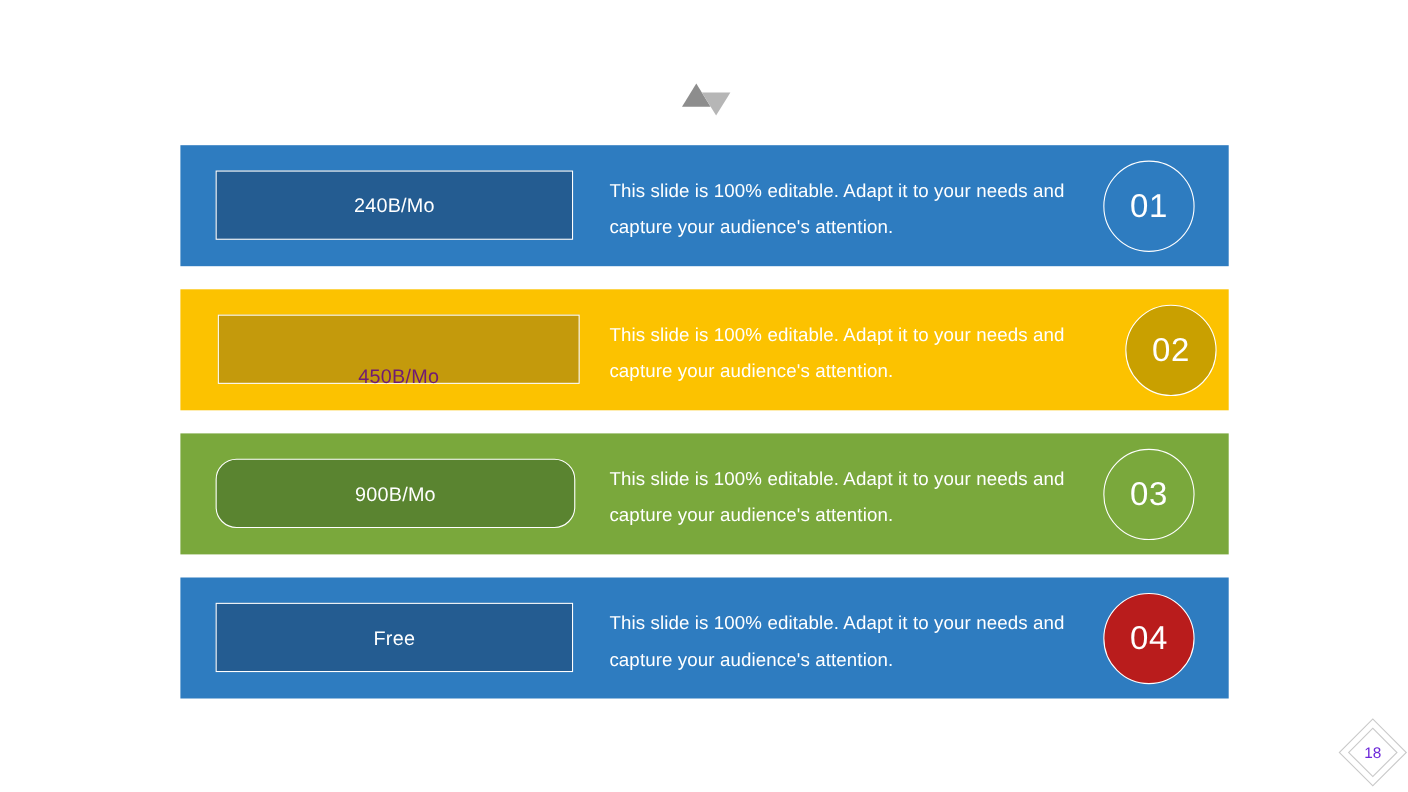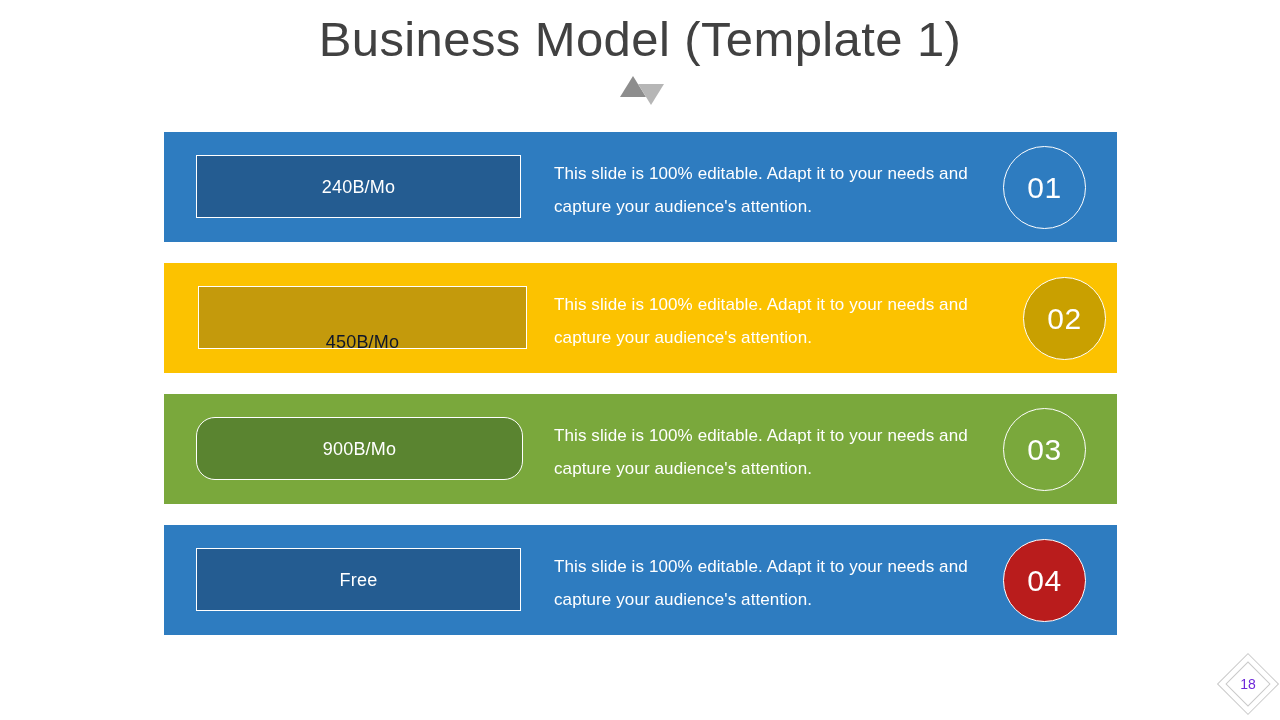--- a/index.html
+++ b/index.html
@@ -169,44 +169,41 @@
     color: #6d28d9;
     font-size: 14px;
     line-height: 16px;
   }
 </style>
 </head>
 <body style="background: rgb(255, 255, 255);">
 
 <div class="slide" style="background: rgb(255, 255, 255);">
 
-  <div class="title-block">
-    <h1 class="slide-title" style="color: rgb(65, 65, 65);">Business Model (Template 1)</h1>
-  </div>
 
   <div class="tri-group">
     <div class="tri-up" style="border-bottom-color: rgb(141, 141, 141);"></div>
     <div class="tri-down" style="border-top-color: rgb(182, 182, 182);"></div>
   </div>
 
   <div class="rows">
 
     <div class="row row--blue" style="background: rgb(46, 124, 192);">
       <div class="price-box" style="background: rgb(36, 92, 145);">
         <span class="price-label" style="color: rgb(255, 255, 255);">240B/Mo</span>
       </div>
       <div class="row-desc" style="color: rgb(255, 255, 255);">This slide is 100% editable. Adapt it to your needs and capture your audience's attention.</div>
       <div class="num-circle" style="background: rgb(46, 124, 192);">
         <span class="num-label" style="color: rgb(255, 255, 255);">01</span>
       </div>
     </div>
 
     <div class="row row--yellow" style="background: rgb(252, 194, 0);">
       <div class="price-box" style="background: rgb(196, 154, 12);">
-        <span class="price-label" style="color: #0f172a; margin-top: 48px;">450B/Mo</span>
+        <span class="price-label" style="color: #701a75; margin-top: 48px;">450B/Mo</span>
       </div>
       <div class="row-desc" style="color: rgb(255, 255, 255);">This slide is 100% editable. Adapt it to your needs and capture your audience's attention.</div>
       <div class="num-circle" style="background: rgb(201, 160, 0);">
         <span class="num-label" style="color: rgb(255, 255, 255);">02</span>
       </div>
     </div>
 
     <div class="row row--green" style="background: rgb(122, 168, 60);">
       <div class="price-box" style="background: rgb(90, 132, 48);">
         <span class="price-label" style="color: rgb(255, 255, 255);">900B/Mo</span>

